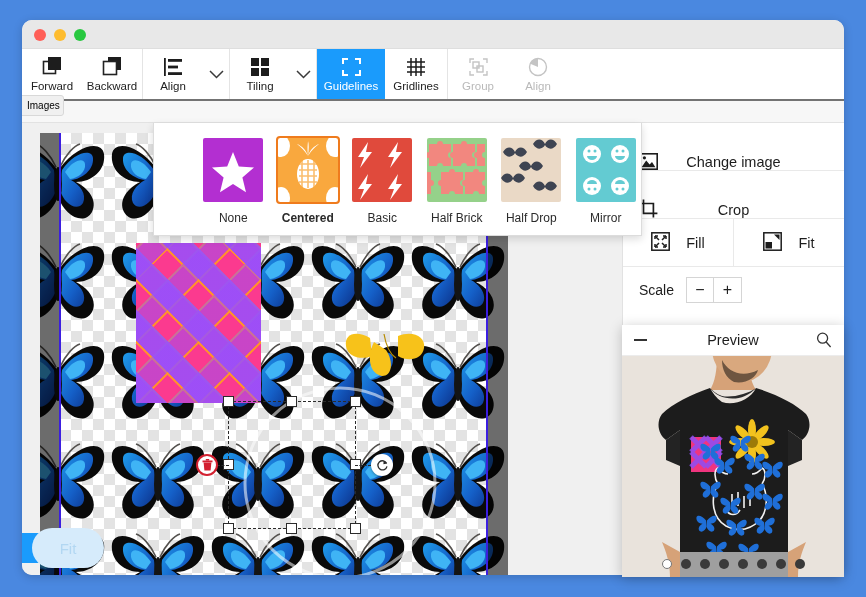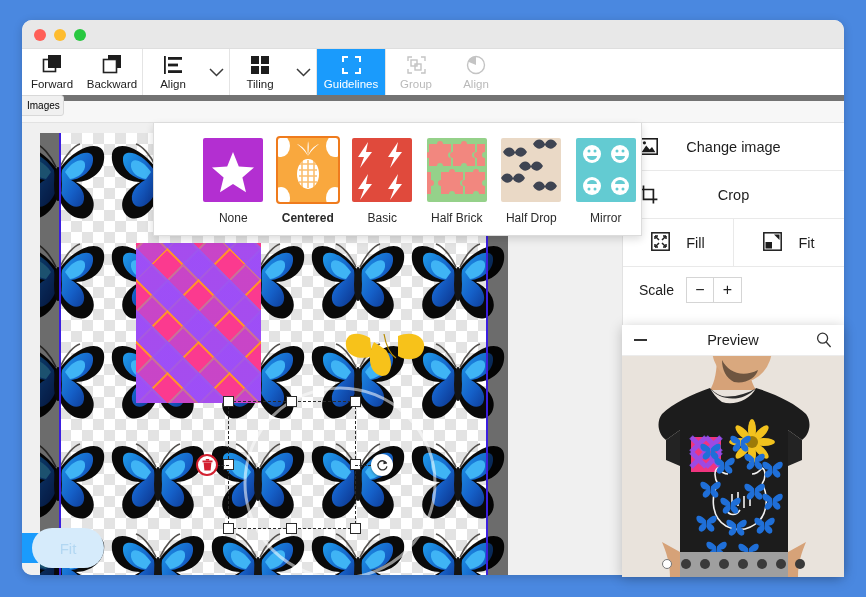--- a/index.html
+++ b/index.html
@@ -25,21 +25,21 @@
   }
   .dots { position: absolute; left: 12px; top: 9px; display: flex; gap: 8px; }
   .dot { width: 12px; height: 12px; border-radius: 50%; }
   .dot.red { background: #ff5f57; }
   .dot.yellow { background: #febc2e; }
   .dot.green { background: #28c840; }
 
   
   .toolbar {
     height: 52px; background: #fff; display: flex; align-items: stretch;
-    border-bottom: 6px solid #737373;
+    border-bottom: 2px solid #737373;
   }
   .tbgroup { display: flex; align-items: stretch; border-right: 1px solid #e4e4e4; }
   .tbitem {
     width: 60px; display: flex; flex-direction: column; align-items: center;
     justify-content: center; gap: 3px; cursor: pointer; position: relative;
   }
   .tbitem .ico { height: 22px; display: flex; align-items: center; justify-content: center; }
   .tbitem .lbl { font-size: 11.5px; color: #222; line-height: 1; }
   .tbitem.active { background: #1a9bfc; }
   .tbitem.active .lbl { color: #fff; }
@@ -147,21 +147,21 @@
   .tileopt.sel .tilethumb { outline: 2px solid #ef7b1d; outline-offset: 0; }
   .tilelbl { margin-top: 9px; font-size: 12px; color: #2b2b2b; }
   .tileopt.sel .tilelbl { font-weight: bold; }
 
   
   .rightpanel {
     position: absolute; left: 600px; top: 103px; width: 222px; height: 467px;
     background: #fff; border-left: 1px solid #e2e2e2;
   }
   .rowbtn {
-    height: 48px; display: flex; align-items: center; border-bottom: 1px solid #e9e9e9;
+    height: 48px; display: flex; align-items: flex-end; border-bottom: 1px solid #e9e9e9;
     cursor: pointer; position: relative; padding: 0 16px;
   }
   .rowbtn .ico { width: 26px; display: flex; align-items: center; }
   .rowbtn .centertext {
     position: absolute; left: 0; right: 0; text-align: center;
     font-size: 14.5px; color: #1d1d1d; pointer-events: none;
   }
   .rowbtn .lefttext { font-size: 14.5px; color: #1d1d1d; margin-left: 8px; }
   .rowbtn .rightchev { position: absolute; right: 16px; top: 50%; margin-top: -5px; }
   .splitrow { height: 48px; display: flex; border-bottom: 1px solid #e9e9e9; }
@@ -280,20 +280,30 @@
       </div>
 
       <div class="tbgroup">
         <div class="tbitem active" style="width:68px">
           <div class="ico">
             <svg width="21" height="20" viewBox="0 0 21 20">
               <path d="M2 7 V2 H7 M14 2 H19 V7 M19 13 V18 H14 M7 18 H2 V13" fill="none" stroke="#fff" stroke-width="2"></path>
             </svg>
           </div>
           <div class="lbl">Guidelines</div>
+        </div>
+        <div class="tbitem" style="width:62px">
+          <div class="ico">
+            <svg width="20" height="20" viewBox="0 0 20 20">
+              <g stroke="#1d1d1d" stroke-width="1.5">
+                <path d="M5 1 V19 M10 1 V19 M15 1 V19 M1 5 H19 M1 10 H19 M1 15 H19"></path>
+              </g>
+            </svg>
+          </div>
+          <div class="lbl">Gridlines</div>
         </div>
       </div>
 
       <div class="tbgroup" style="border-right:none">
         <div class="tbitem disabled">
           <div class="ico">
             <svg width="21" height="20" viewBox="0 0 21 20">
               <g stroke="#c4c4c4" stroke-width="1.4" fill="none">
                 <path d="M2 6 V2 H6 M15 2 H19 V6 M19 14 V18 H15 M6 18 H2 V14"></path>
                 <rect x="5" y="5" width="6" height="6"></rect>

